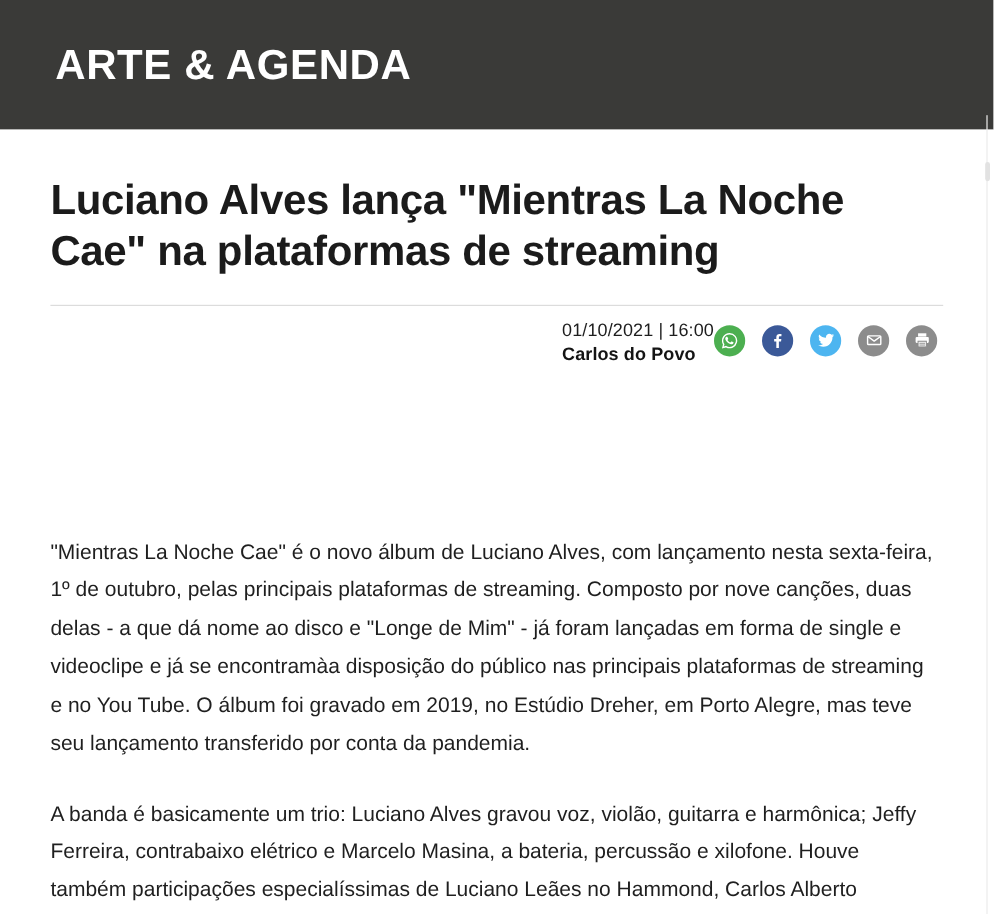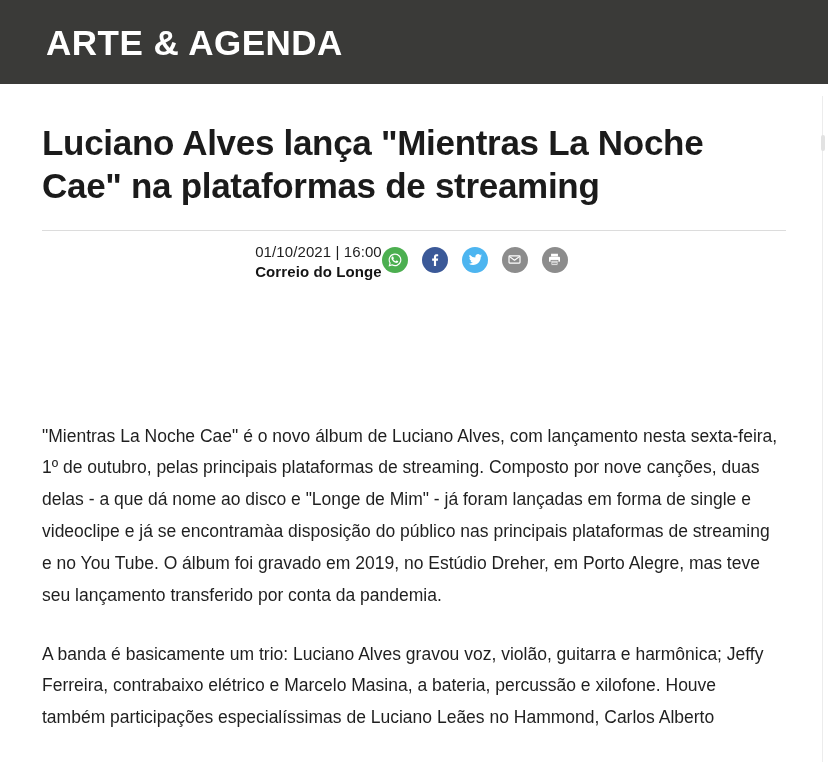--- a/index.html
+++ b/index.html
@@ -11,21 +11,21 @@
     height: 762px;
     background: #ffffff;
     font-family: "Liberation Sans", sans-serif;
     overflow: hidden;
     position: relative;
   }
 
   
   .section-header {
     width: 828px;
-    height: 84px;
+    height: 108px;
     background: #3a3a38;
     display: flex;
     align-items: center;
     box-sizing: border-box;
     padding-left: 46px;
   }
   .section-title {
     color: #ffffff;
     font-family: "Liberation Sans", sans-serif;
     font-size: 35px;
@@ -71,21 +71,21 @@
     margin: 22px 0 0 0;
     border: 0;
     border-top: 1px solid #dcdcdc;
     height: 0;
     width: 100%;
   }
 
   .meta-row {
     display: flex;
     align-items: flex-start;
-    justify-content: center;
+    justify-content: flex-end;
     padding-top: 11px;
   }
 
   .byline {
     line-height: 1.36;
   }
   .byline .timestamp {
     display: block;
     font-size: 15px;
     color: #1e1e1e;
@@ -170,21 +170,21 @@
 
   <h2 class="headline">Luciano Alves lança "Mientras La Noche Cae" na plataformas de streaming</h2>
 
 
   <hr class="meta-rule">
 
   <div class="meta-row">
 
     <div class="byline">
       <span class="timestamp">01/10/2021 | 16:00</span>
-      <span class="source">Correio do Longe</span>
+      <span class="source">Carlos do Povo</span>
     </div>
 
     <div class="share-row">
 
       <a class="share-btn" href="#" style="background:#4caf50" title="WhatsApp">
         <span>
           <svg width="16" height="16" viewBox="0 0 24 24" aria-hidden="true">
             <path fill="#ffffff" d="M12 2.2A9.6 9.6 0 0 0 3.7 16.6L2.4 21.6l5.1-1.3A9.6 9.6 0 1 0 12 2.2zm0 1.8a7.8 7.8 0 1 1-4 14.5l-.3-.2-2.9.8.8-2.8-.2-.3A7.8 7.8 0 0 1 12 4z"></path>
             <path fill="#ffffff" d="M9.3 7.3c-.2-.5-.4-.5-.6-.5h-.5c-.2 0-.5.1-.7.4s-.9.9-.9 2.1.9 2.5 1 2.6c.1.2 1.8 2.8 4.4 3.8 2.1.8 2.6.7 3 .6.5 0 1.5-.6 1.7-1.2.2-.6.2-1.1.1-1.2l-.5-.3-1.7-.8c-.2-.1-.4-.1-.6.1l-.8 1c-.1.2-.3.2-.5.1-.2-.1-1-.4-1.9-1.2-.7-.6-1.2-1.4-1.3-1.6-.1-.2 0-.4.1-.5l.4-.5c.1-.2.2-.3.2-.5v-.4c0-.1-.6-1.5-.9-2z"></path>
           </svg>

